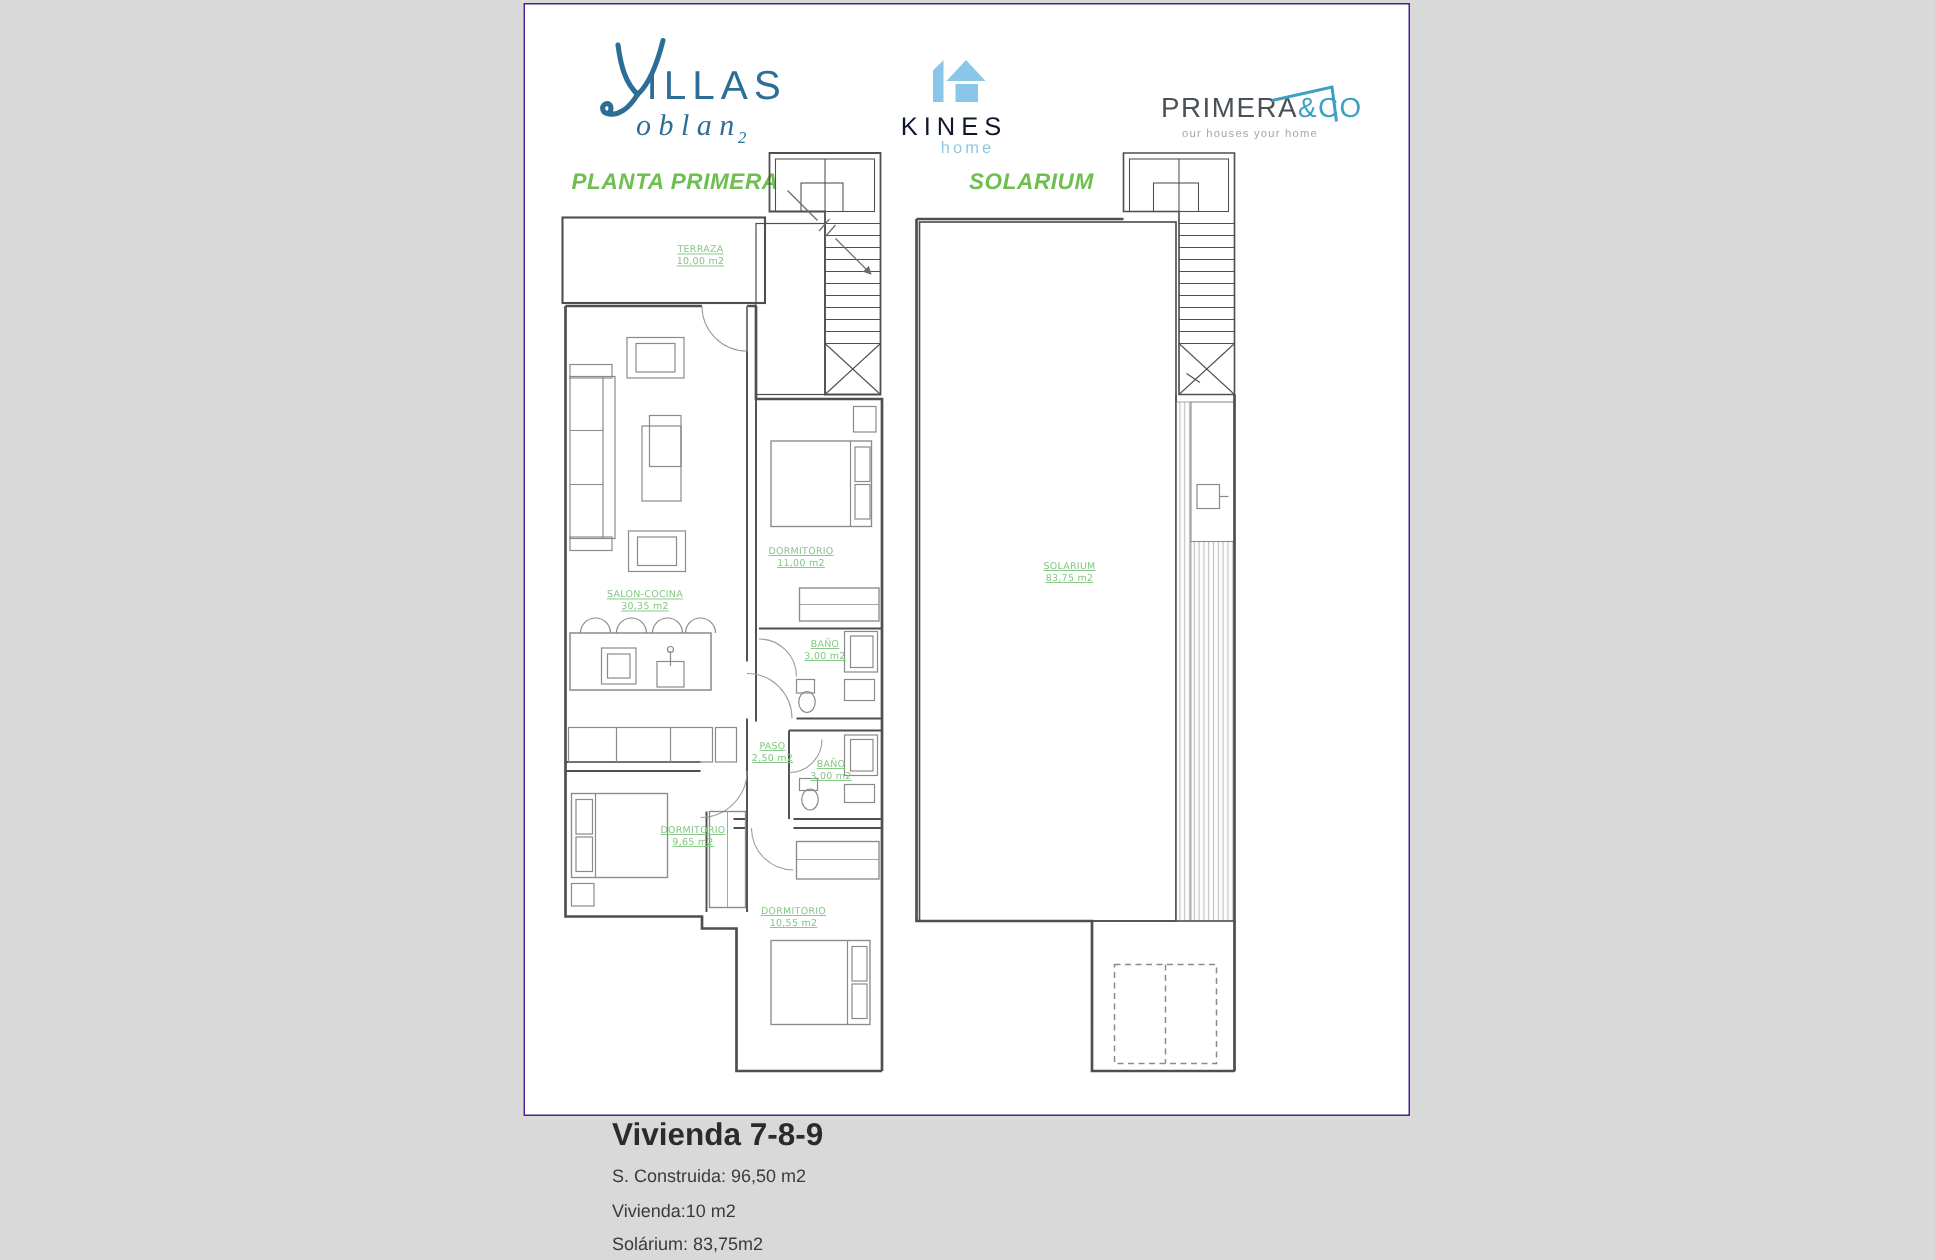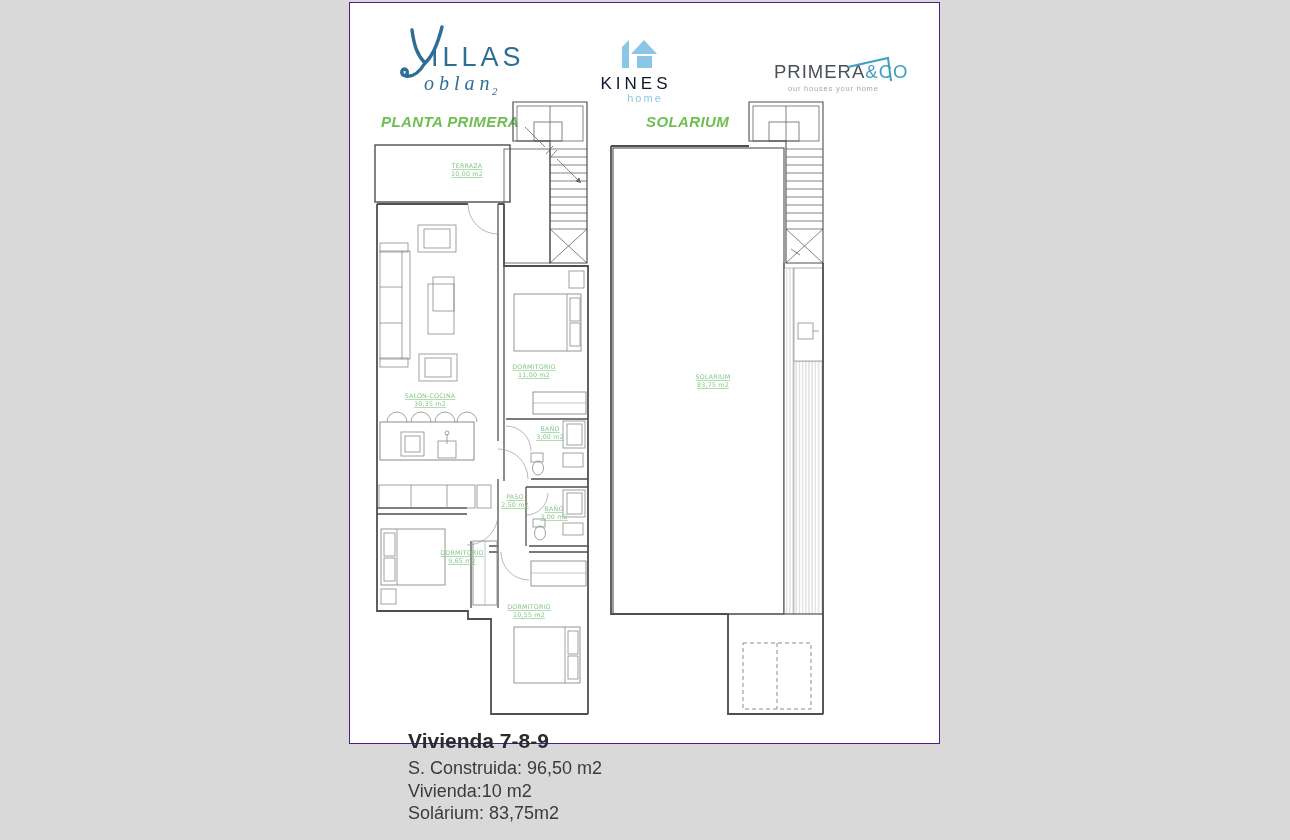--- a/index.html
+++ b/index.html
@@ -25,23 +25,23 @@
   
   .plan-svg{position:absolute;}
   .plan-left{left:18px;top:94px;}
   .plan-right{left:254px;top:94px;}
   svg .wall{stroke:#4f4f4f;fill:none;}
   svg .furn{stroke:#8a8a8a;fill:none;stroke-width:0.8;}
   svg .door{stroke:#9a9a9a;fill:none;stroke-width:0.7;}
   svg text.rlabel{fill:#84c684;font-family:"DejaVu Sans",sans-serif;font-size:6.3px;
                   letter-spacing:0.2px;text-anchor:middle;text-decoration:underline;}
   
-  .summary{left:58px;top:726px;color:#333;}
+  .summary{left:58px;top:742px;color:#333;}
   .summary-title{font-size:21px;font-weight:bold;color:#2b2b2b;margin-bottom:4px;}
-  .summary-line{font-size:18px;color:#3b3b3b;line-height:22.5px;}
+  .summary-line{font-size:12px;color:#3b3b3b;line-height:22.5px;}
 </style>
 </head>
 <body>
 
 <div class="stage">
   <div class="sheet">
 
     <svg class="abs villas-logo" viewBox="0 0 140 78">
       <g stroke="#2d6e96" stroke-width="3.4" fill="none" stroke-linecap="round">
         <path d="M26,7 C28,22 31,32 39,40"></path>

